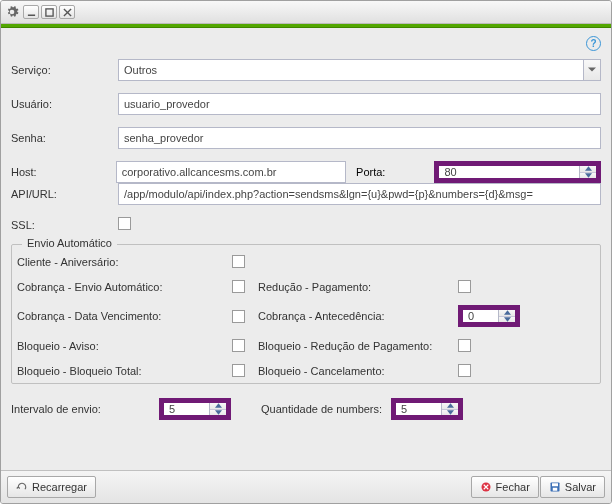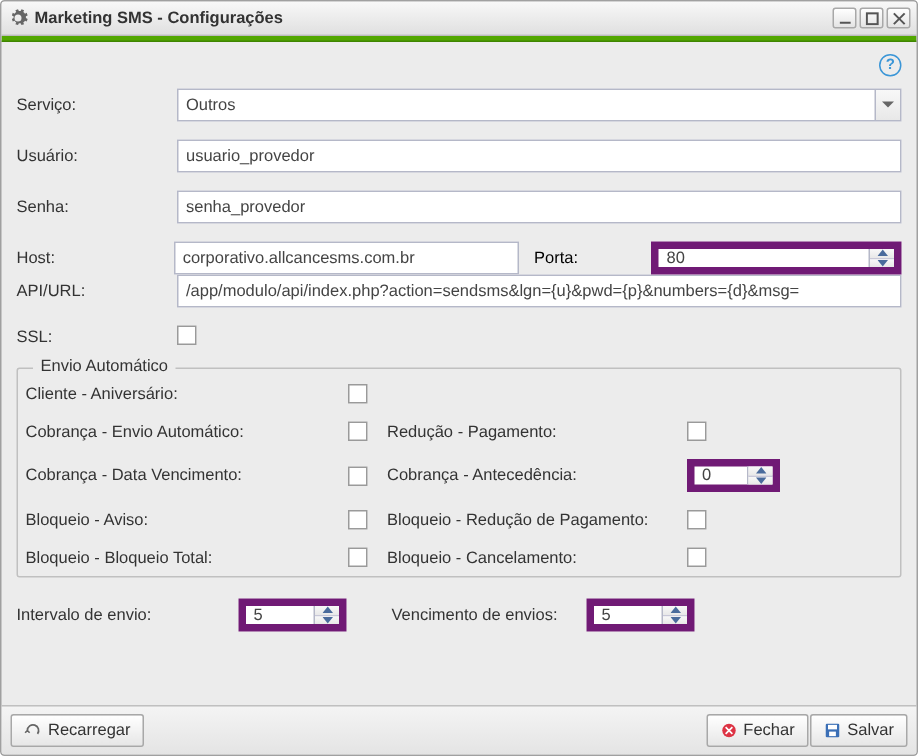--- a/index.html
+++ b/index.html
@@ -49,21 +49,20 @@
 .spacer{flex:1;}
 </style>
 </head>
 <body>
 
 <div class="window">
   <div class="titlebar">
     <svg class="gear" viewBox="0 0 24 24">
         <path d="M12 8a4 4 0 100 8 4 4 0 000-8zm9 4l2 1-1 3-2-1a8 8 0 01-2 2l1 2-3 1-1-2a8 8 0 01-2 0l-1 2-3-1 1-2a8 8 0 01-2-2l-2 1-1-3 2-1a8 8 0 010-2l-2-1 1-3 2 1a8 8 0 012-2l-1-2 3-1 1 2a8 8 0 012 0l1-2 3 1-1 2a8 8 0 012 2l2-1 1 3-2 1a8 8 0 010 2z"></path>
       </svg>
-    <div class="title">Marketing SMS - Configurações</div>
     <div class="tb-buttons">
       <div class="tb-btn">
           <svg viewBox="0 0 10 10">
             <line x1="1" y1="8" x2="9" y2="8"></line>
           </svg>
         </div>
       <div class="tb-btn">
           <svg viewBox="0 0 10 10">
             <rect x="1" y="1" width="8" height="8"></rect>
           </svg>
@@ -215,21 +214,21 @@
                 <path d="M4 0L8 5H0z"></path>
               </svg>
             </div>
           <div class="spinbtn">
               <svg viewBox="0 0 8 5">
                 <path d="M4 5L0 0h8z"></path>
               </svg>
             </div>
         </div>
       </div>
-      <div class="lbl" style="width:160px;padding-left:30px">Vencimento de envios:</div>
+      <div class="lbl" style="width:160px;padding-left:30px">Quantidade de numbers:</div>
       <div class="spinner">
         <div class="val">5</div>
         <div class="spinbtns">
           <div class="spinbtn">
               <svg viewBox="0 0 8 5">
                 <path d="M4 0L8 5H0z"></path>
               </svg>
             </div>
           <div class="spinbtn">
               <svg viewBox="0 0 8 5">

